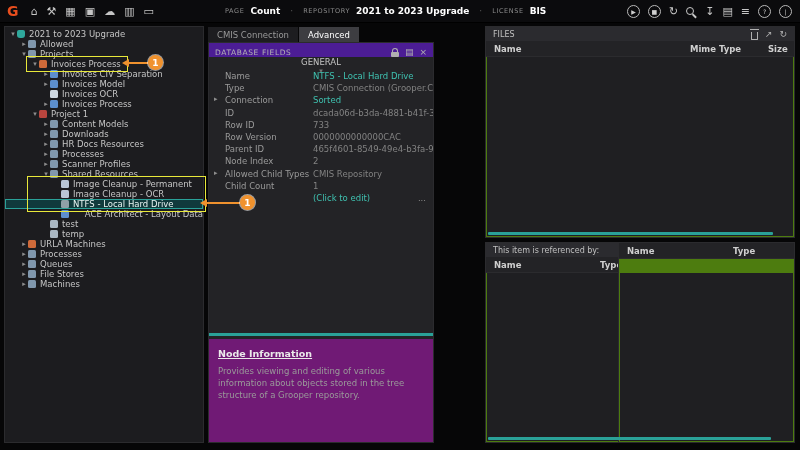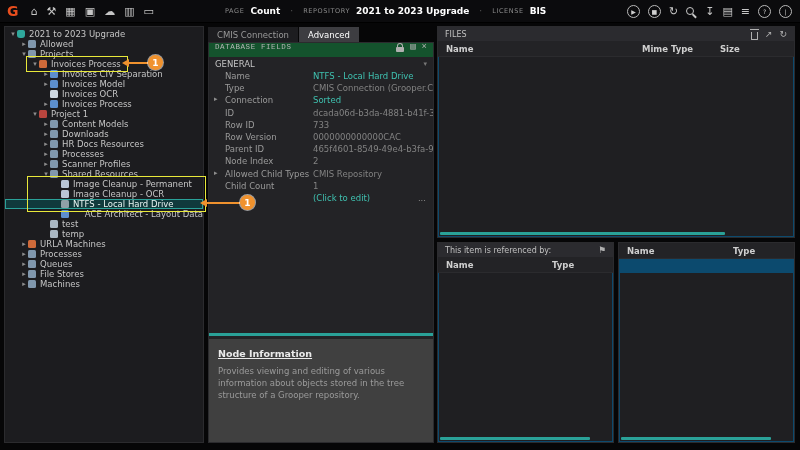--- a/index.html
+++ b/index.html
@@ -34,42 +34,42 @@
   .drive-icon{background:#8fa0a8;}
   .doc-icon{background:#a9b6c2;}
   .trow.sel{background:#103a3c;outline:1px solid #2aa198;outline-offset:-1px;color:#e8f4f2;}
 
   
   .mid{position:absolute;left:208px;top:26px;width:226px;bottom:7px;}
   .tabs{height:16px;display:flex;align-items:flex-end;}
   .tab{padding:3px 9px 2px;font-size:8.5px;color:#999;background:#1d1d20;margin-right:1px;cursor:default;}
   .tab.active{background:#3d3d41;color:#fff;}
   .mid-body{position:absolute;top:16px;left:0;right:0;bottom:0;background:#232326;border:1px solid #2b2b2e;box-sizing:border-box;}
-  .phead{height:14px;background:#14532d;display:flex;align-items:flex-start;padding:0 6px;font-family:Liberation Mono, monospace;}
+  .phead{height:14px;background:#4c1d95;display:flex;align-items:flex-end;padding:0 6px;}
   .phead .ptitle{font-size:7.5px;letter-spacing:.6px;color:#b5b5b5;flex:1;}
   .phead-icons{display:flex;align-items:center;gap:6px;}
   .lock{width:8px;height:5px;background:#b0b0b0;border-radius:1px;position:relative;margin-top:3px;}
   .lock::before{content:"";position:absolute;top:-4px;left:1.2px;width:3.6px;height:4px;border:1.2px solid #b0b0b0;border-bottom:none;border-radius:3px 3px 0 0;}
   .gicon{font-size:9px;color:#b0b0b0;line-height:9px;}
-  .general-row{height:13px;display:flex;align-items:center;justify-content:space-between;padding:0 6px;font-size:8.5px;color:#c4c4c4;}
+  .general-row{height:13px;display:flex;align-items:center;justify-content:space-between;padding:0 6px;font-size:8.5px;color:#c4c4c4;flex-direction:column;}
   .general-row .chev{color:#777;font-size:7px;}
   .prow{height:12.2px;display:flex;align-items:center;font-size:8.5px;}
   .plabel{width:88px;flex:none;color:#9a9a9a;padding-left:16px;position:relative;white-space:nowrap;overflow:hidden;}
   .plabel .pexp{position:absolute;left:5px;top:0;font-size:7px;color:#8d8d8d;}
   .pvalue{flex:1;color:#828282;white-space:nowrap;overflow:hidden;}
   .pvalue.link{color:#3fc1b0;}
   .pmore{flex:none;color:#8d8d8d;padding-right:7px;font-size:8.5px;}
   .splitter{position:absolute;left:0;right:0;bottom:106px;height:3px;background:#2aa198;}
-  .node-info{position:absolute;left:0;right:0;bottom:0;height:103px;background:#404040;padding:9px 9px 0;box-sizing:border-box;}
+  .node-info{position:absolute;left:0;right:0;bottom:0;height:103px;background:#701a75;padding:9px 9px 0;box-sizing:border-box;}
   .ni-title{font-size:9.5px;font-weight:bold;color:#eaeaea;text-decoration:underline;margin-bottom:7px;}
   .ni-desc{font-size:8.5px;color:#9a9a9a;line-height:1.4;}
 
   
   .rightwrap{position:absolute;left:437px;right:5px;top:26px;bottom:7px;}
-  .panel{position:absolute;background:#0c4a6e;border:1px solid #2b2b2e;box-sizing:border-box;}
+  .panel{position:absolute;background:#4d7c0f;border:1px solid #2b2b2e;box-sizing:border-box;margin-left:48px;}
   .files-panel{top:0;left:0;right:0;height:212px;}
   .refby-panel{top:216px;left:0;width:calc(50% - 2px);bottom:0;}
   .refs-panel{top:216px;right:0;width:calc(50% - 2px);bottom:0;}
   .panel .phead2{height:14px;background:#2b2b2f;display:flex;align-items:center;padding:0 7px;}
   .phead2 .ptitle2{font-size:8px;color:#c0c0c0;flex:1;}
   .phead2-icons{display:flex;align-items:center;gap:7px;}
   .trash{width:7px;height:8px;border:1px solid #b0b0b0;border-top:none;border-radius:0 0 1px 1px;position:relative;margin-top:3px;box-sizing:border-box;}
   .trash::before{content:"";position:absolute;top:-3px;left:-2px;width:9px;height:1.5px;background:#b0b0b0;}
   .colrow{height:15px;display:grid;align-items:center;padding:0 8px;font-size:8.5px;font-weight:bold;color:#cfcfcf;border-bottom:1px solid #2b2b2e;background:#232326;}
   .files-cols{grid-template-columns:196px 78px 1fr;}

